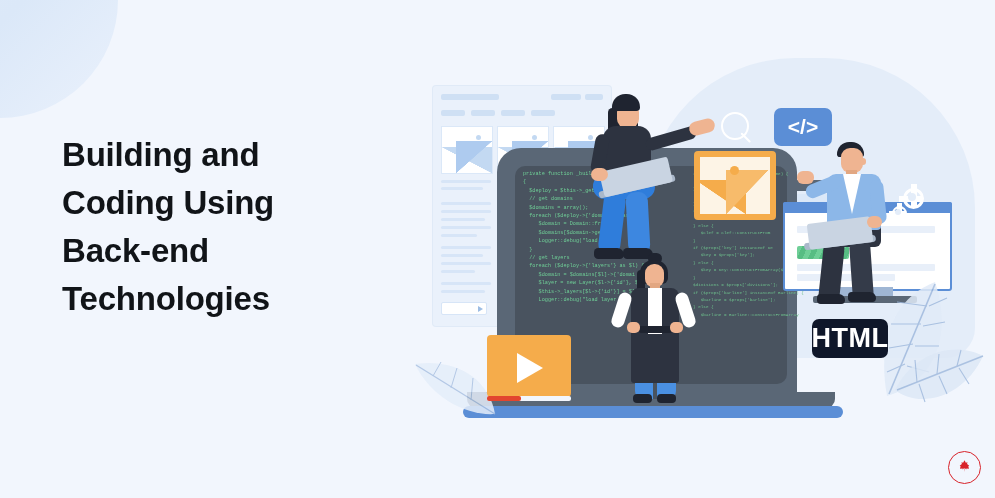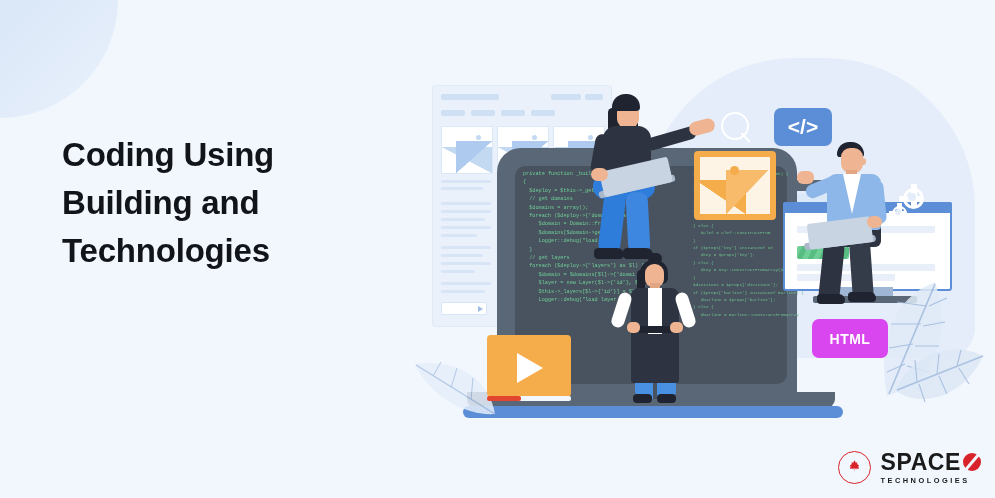--- a/index.html
+++ b/index.html
@@ -89,21 +89,21 @@
   .rwin-foot{left:408px;top:276px;width:104px;height:7px;background:#5a6776;border-radius:2px;}
 
   
   .dbar{position:absolute;background:#5a6776;height:11px;border-radius:1px;}
   .lbar{position:absolute;background:#dbe8f8;height:11px;border-radius:1px;}
 
   
   .badge{position:absolute;display:flex;align-items:center;justify-content:center;
     color:#ffffff;font-weight:bold;border-radius:7px;}
   .badge-css{left:48px;top:222px;width:84px;height:48px;background:#5b8ed6;font-size:27px;letter-spacing:0.5px;}
-  .badge-html{left:407px;top:299px;width:76px;height:39px;background:#d946ef;font-size:14px;letter-spacing:0.5px;}
+  .badge-html{left:407px;top:299px;width:76px;height:39px;background:#0f172a;font-size:27px;letter-spacing:0.5px;}
   .badge-code{left:369px;top:88px;width:58px;height:38px;background:#5b8ed6;font-size:21px;}
 
   
   .imgicon{left:289px;top:131px;width:82px;height:69px;background:#f5ac4b;border-radius:4px;}
   .imgicon-inner{position:absolute;inset:6px;background:#fdf4e6;overflow:hidden;}
   .imgicon .m1{position:absolute;left:-4px;bottom:0;width:50px;height:34px;
     background:linear-gradient(to top right,transparent 49%,#f5ac4b 50%);}
   .imgicon .m2{position:absolute;right:2px;bottom:0;width:42px;height:44px;
     background:linear-gradient(to top left,transparent 49%,#f7bb6b 50%);}
   .imgicon .sun{position:absolute;left:30px;top:9px;width:9px;height:9px;border-radius:50%;background:#f5ac4b;}
@@ -196,22 +196,23 @@
   .m-shoe2{left:443px;top:272px;width:28px;height:10px;background:#1f2430;border-radius:4px 7px 4px 4px;}
 </style>
 </head>
 <body>
 
 <div class="banner">
 
   <div class="corner-circle"></div>
 
   <div class="headline">
+    <span class="ln"><span>Building and</span></span>
     <span class="ln"><span>Coding Using</span></span>
-    <span class="ln"><span>Building and</span></span>
+    <span class="ln"><span class="hl">Back-end</span></span>
     <span class="ln"><span>Technologies</span></span>
   </div>
 
   <div class="stage">
 
     <div class="abs soft-bg"></div>
 
     <div class="abs wire">
       <div class="wire-chip" style="left:8px;top:8px;width:58px;"></div>
       <div class="wire-chip" style="left:118px;top:8px;width:30px;"></div>
@@ -420,22 +421,15 @@
     <div class="badge badge-code">&lt;/&gt;</div>
 
   </div>
 
   <div class="logo">
     <div class="leaf-badge">
       <svg width="17" height="17" viewBox="0 0 24 24">
           <path fill="#d8232a" d="M12 1.6l1.9 3.7 2.3-.7-.6 2.6 3.1 2.5-1.3.7.9 3.4-3.6-.5-.3 1.6-2.1-2.2-.3 5.1h-.1l-.3-5.1-2.1 2.2-.3-1.6-3.6.5.9-3.4-1.3-.7 3.1-2.5-.6-2.6 2.3.7z"></path>
         </svg>
     </div>
-    <div class="logo-text">
-      <div class="logo-top">
-        <span class="logo-space">SPACE</span>
-        <span class="logo-o"></span>
-      </div>
-      <div class="logo-sub">TECHNOLOGIES</div>
-    </div>
   </div>
 
 </div>
 
 </body></html>

